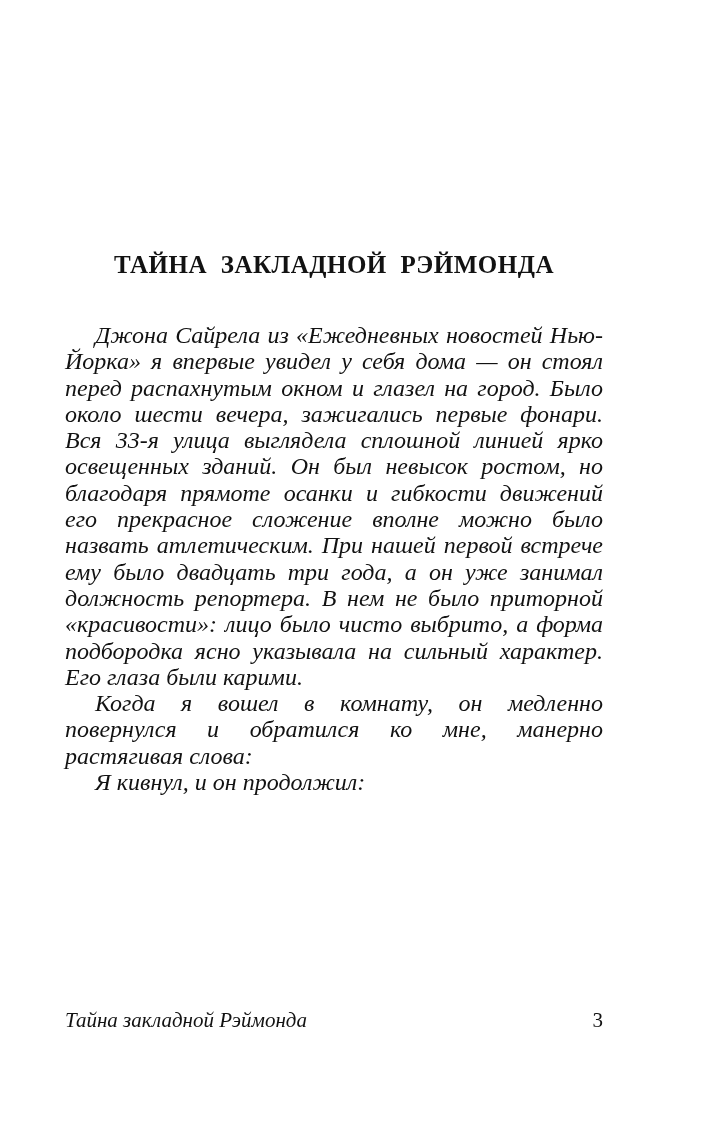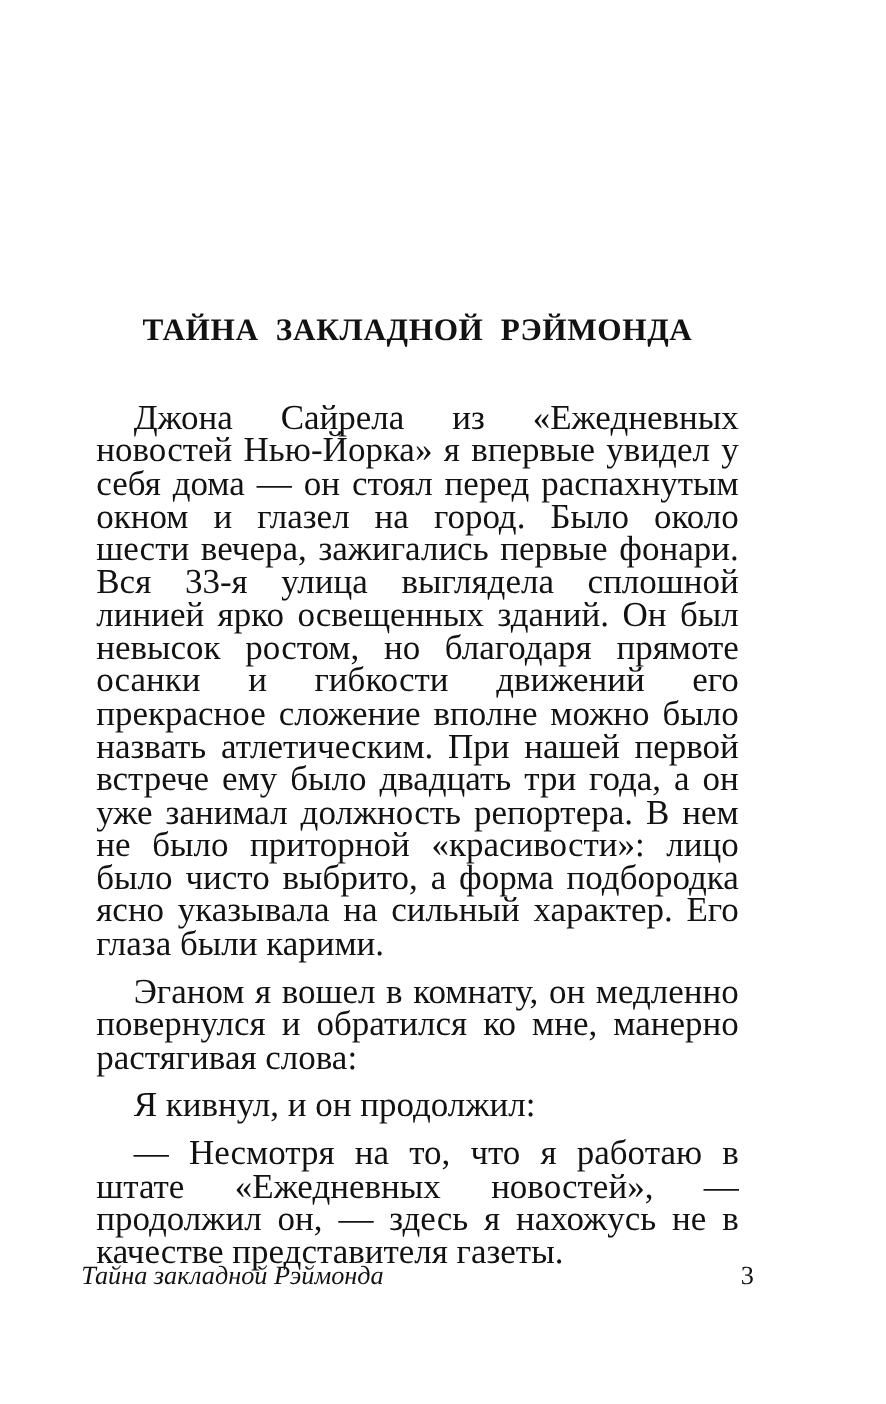--- a/index.html
+++ b/index.html
@@ -28,26 +28,27 @@
   .chapter-title {
     font-size: 25px;
     font-weight: bold;
     line-height: 26px;
     text-align: center;
     letter-spacing: 0.5px;
     word-spacing: 7px;
     margin: 0 0 44px 0;
   }
   .prose p {
-    margin: 12px;
-    font-size: 28px;
+    margin: 0;
+    font-size: 24px;
     line-height: 26.3px;
     text-align: justify;
     text-indent: 30px;
     hyphens: auto;
+    font-style: italic;
     -webkit-hyphens: auto;
   }
   .page-footer {
     position: absolute;
     left: 65px;
     top: 1007px;
     width: 538px;
     display: flex;
     justify-content: space-between;
     align-items: baseline;
@@ -65,23 +66,22 @@
 <body>
 
 <div class="book-page">
 
   <div class="text-block">
 
     <h1 class="chapter-title">ТАЙНА ЗАКЛАДНОЙ РЭЙМОНДА</h1>
 
     <div class="prose">
       <p>Джона Сайрела из «Ежедневных новостей Нью-Йорка» я впервые увидел у себя дома — он стоял перед распахнутым окном и глазел на город. Было около шести вечера, зажигались первые фонари. Вся 33-я улица выглядела сплошной линией ярко освещенных зданий. Он был невысок ростом, но благодаря прямоте осанки и гибкости движений его прекрасное сложение вполне можно было назвать атлетическим. При нашей первой встрече ему было двадцать три года, а он уже занимал должность репортера. В нем не было приторной «красивости»: лицо было чисто выбрито, а форма подбородка ясно указывала на сильный характер. Его глаза были карими.</p>
-      <p>Эганом я вошел в комнату, он медленно повернулся и обратился ко мне, манерно растягивая слова:</p>
+      <p>Когда я вошел в комнату, он медленно повернулся и обратился ко мне, манерно растягивая слова:</p>
       <p>Я кивнул, и он продолжил:</p>
-      <p>— Несмотря на то, что я работаю в штате «Ежедневных новостей», — продолжил он, — здесь я нахожусь не в качестве представителя газеты.</p>
     </div>
 
   </div>
 
   <div class="page-footer">
     <span class="running-title">Тайна закладной Рэймонда</span>
     <span class="page-number">3</span>
   </div>
 
 </div>

